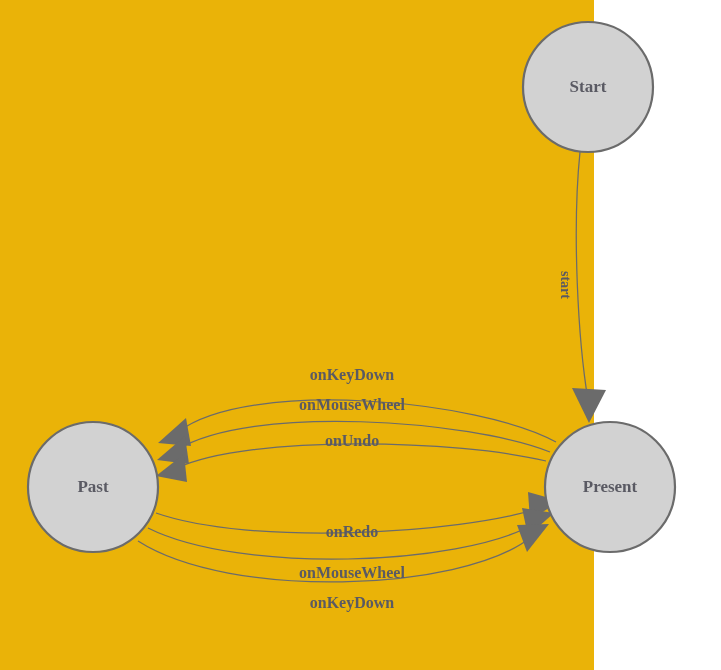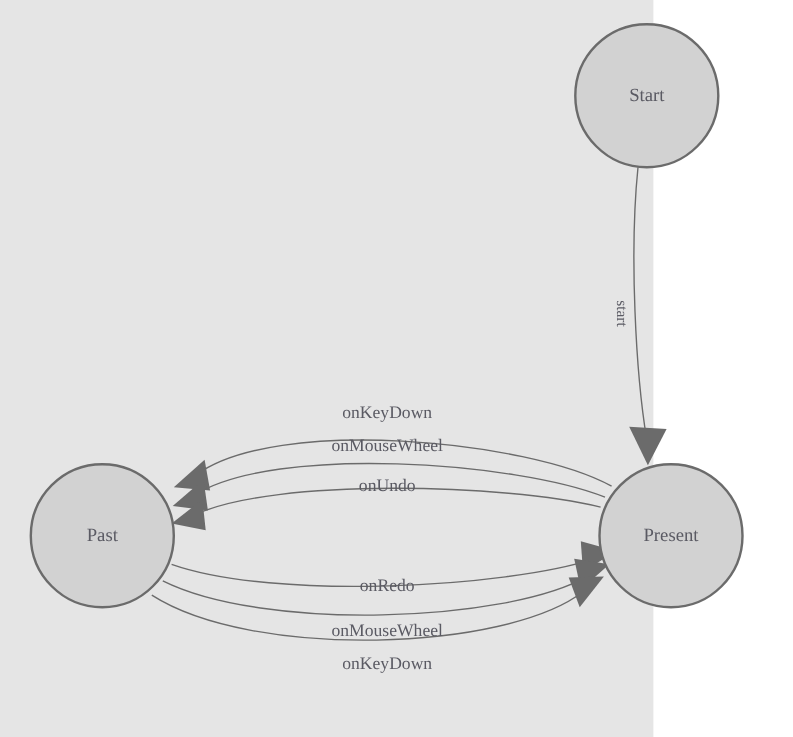--- a/index.html
+++ b/index.html
@@ -10,21 +10,22 @@
   body {
     width: 721px;
     height: 670px;
     overflow: hidden;
     font-family: "Liberation Serif", "DejaVu Serif", serif;
   }
   #diagram-root {
     position: relative;
     width: 594px;
     height: 670px;
-    background: #e5e5e5;
+    background: #eab308;
+    font-weight: bold;
   }
   svg#state-diagram {
     display: block;
     width: 721px;
     height: 670px;
   }
   .node-circle {
     fill: #d2d2d2;
     stroke: #6b6b6b;
     stroke-width: 2.2;

